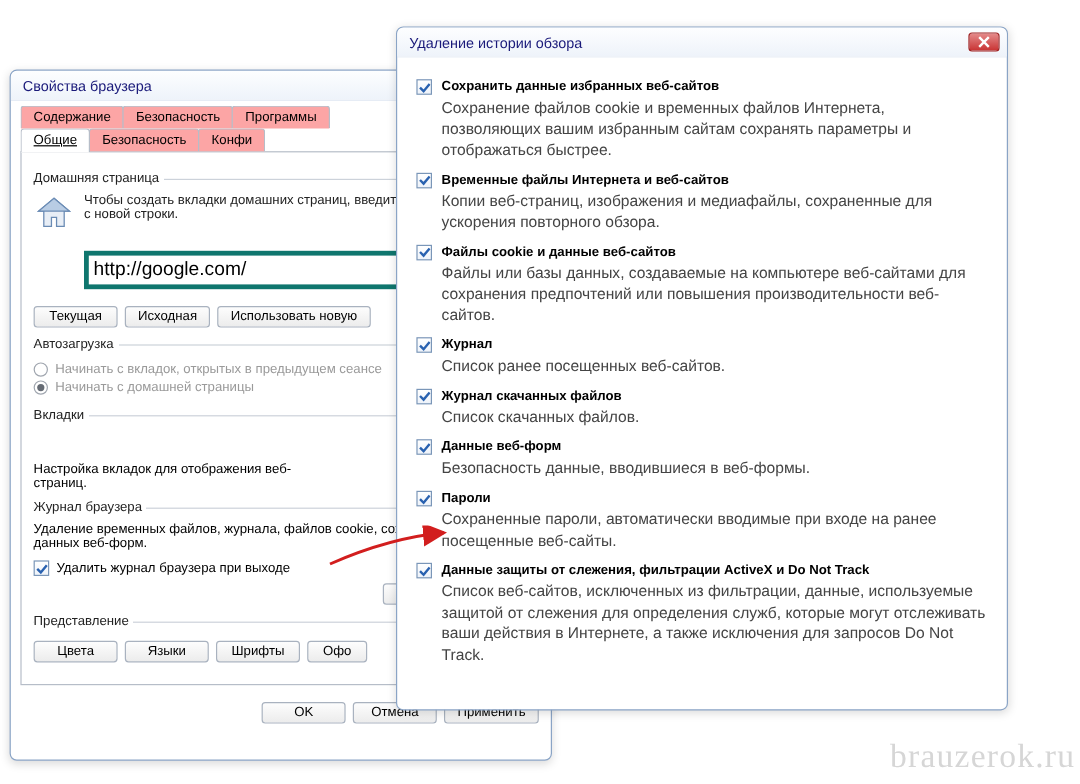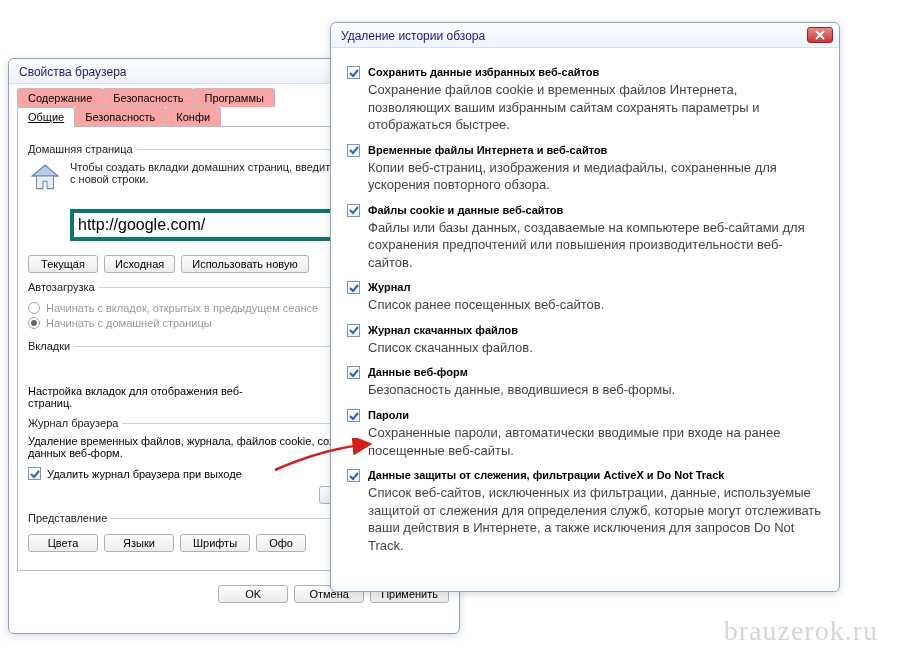--- a/index.html
+++ b/index.html
@@ -147,21 +147,21 @@
   .del-head { display: flex; align-items: flex-start; gap: 8px; }
   .del-title { font-weight: bold; font-size: 11px; }
   .del-desc { font-size: 13px; color: #444; margin: 2px 0 0 21px; line-height: 1.35; }
   .del-footer {
     display: flex; align-items: center; justify-content: space-between;
     padding: 8px 16px 14px 16px;
   }
   .link { color: #1a5fbf; font-size: 11px; cursor: pointer; }
   .watermark {
     position: absolute;
-    right: 22px; bottom: 6px;
+    right: 4px; bottom: 6px;
     font-size: 28px;
     color: #d6d6d6;
     font-family: Georgia, serif;
     letter-spacing: 1px;
     margin-left: 27px;
   }
   .arrow {
     position: absolute;
     pointer-events: none;
     z-index: 50;

